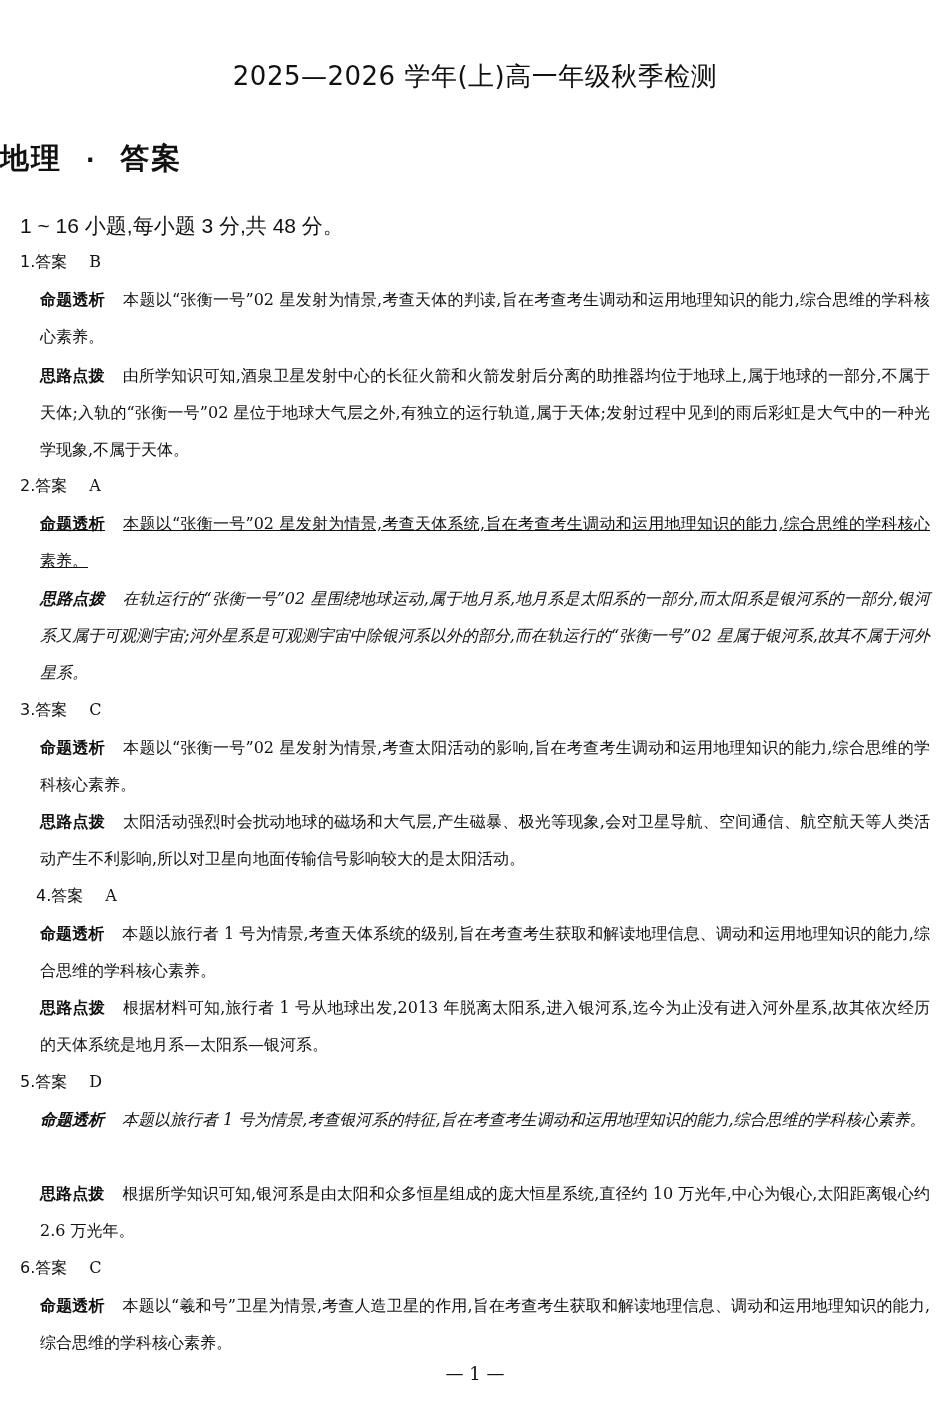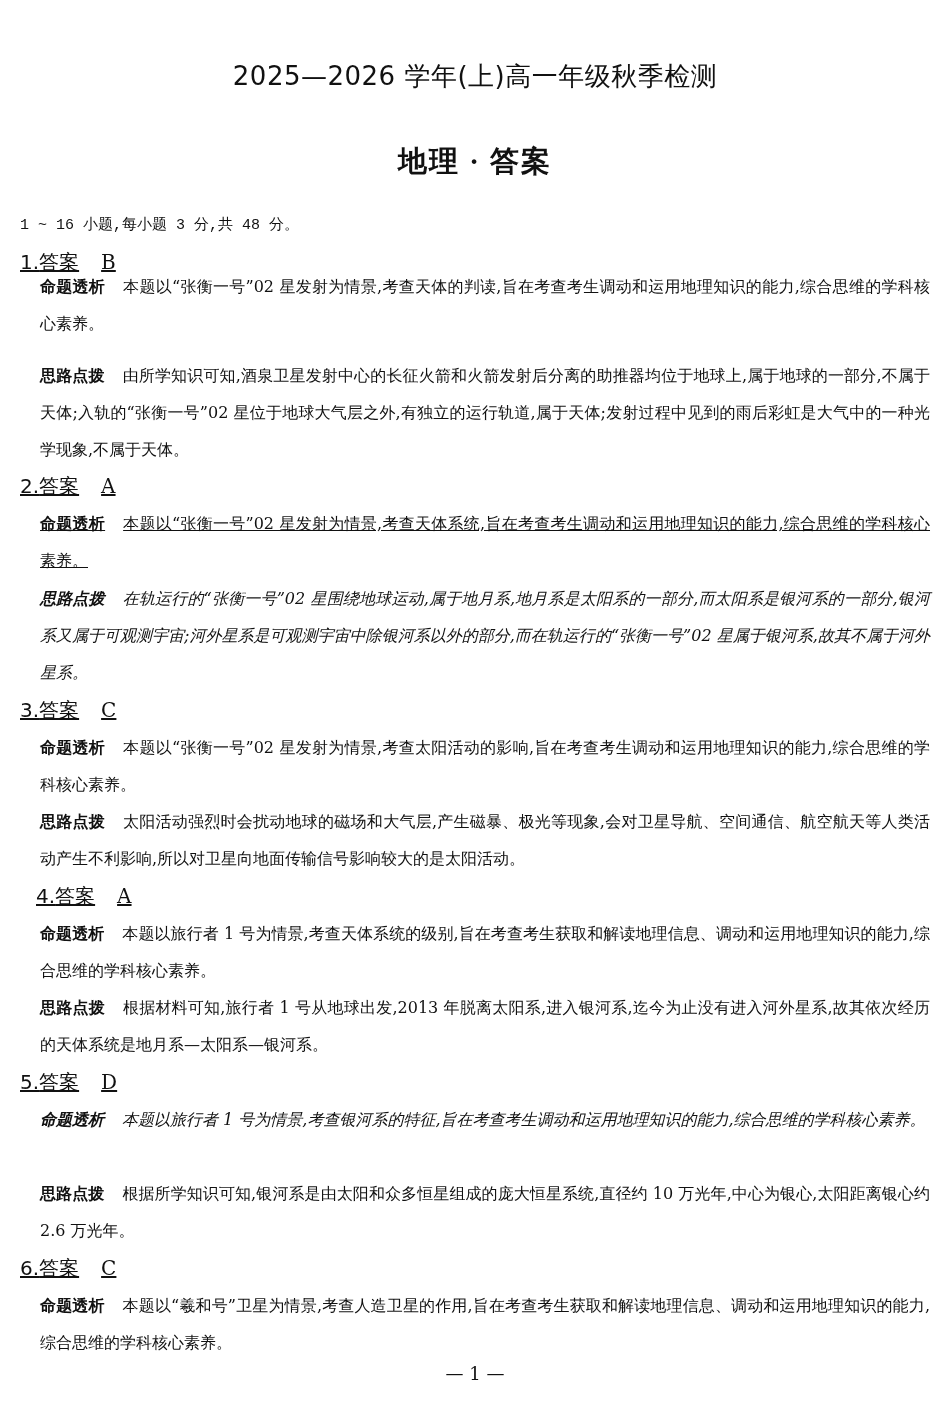--- a/index.html
+++ b/index.html
@@ -9,33 +9,32 @@
     font-family: "DejaVu Serif", "Liberation Serif", serif;
   }
   .page { position: absolute; left: 0; top: 0; width: 950px; height: 1407px; }
   .title {
     position: absolute; left: 0; width: 950px; text-align: center;
     top: 58px; font-size: 26px; line-height: 36px;
     font-family: "DejaVu Sans", "Liberation Sans", sans-serif;
     letter-spacing: 0.5px;
   }
   .subtitle {
-    position: absolute; left: 0; width: 950px; text-align: center;
+    position: absolute; left: 0; width: 950px; 
     top: 142px; font-size: 29px; line-height: 38px; font-weight: bold;
-    font-family: Liberation Serif, serif;
+    font-family: Liberation Mono, monospace;
     letter-spacing: 2px;
   }
   .intro {
-    position: absolute; left: 20px; top: 214px; font-size: 15px; line-height: 24px;
-    font-family: Liberation Mono, monospace;
+    position: absolute; left: 20px; top: 214px; font-size: 21px; line-height: 24px;
+    font-family: Liberation Sans, sans-serif;
   }
   .qhead {
-    position: absolute; left: 20px; font-size: 20px; line-height: 24px;
+    position: absolute; left: 20px; font-size: 16px; line-height: 24px;
     font-family: "DejaVu Sans", "Liberation Sans", sans-serif;
-    text-decoration: underline;
   }
   .qhead .ans { margin-left: 22px; font-family: "DejaVu Serif", "Liberation Serif", serif; font-weight: normal; }
   .para {
     position: absolute; left: 40px; width: 890px;
     font-size: 16px; line-height: 37px; text-align: justify;
   }
   .para .label {
     font-weight: bold; margin-right: 18px;
     font-family: "DejaVu Sans", "Liberation Sans", sans-serif;
   }
@@ -49,21 +48,21 @@
 
 <div class="page">
 
   <div class="title">2025—2026 学年(上)高一年级秋季检测</div>
   <div class="subtitle">地理 · 答案</div>
   <div class="intro">1 ~ 16 小题,每小题 3 分,共 48 分。</div>
 
   <div class="qhead" style="top:250px;">
     <span>1.</span><span>答案</span><span class="ans">B</span>
   </div>
-  <div class="para" style="top:268px;">
+  <div class="para" style="top:281px;">
     <span class="label">命题透析</span><span>本题以“张衡一号”02 星发射为情景,考查天体的判读,旨在考查考生调动和运用地理知识的能力,综合思维的学科核心素养。</span>
   </div>
   <div class="para" style="top:357px;">
     <span class="label">思路点拨</span><span>由所学知识可知,酒泉卫星发射中心的长征火箭和火箭发射后分离的助推器均位于地球上,属于地球的一部分,不属于天体;入轨的“张衡一号”02 星位于地球大气层之外,有独立的运行轨道,属于天体;发射过程中见到的雨后彩虹是大气中的一种光学现象,不属于天体。</span>
   </div>
 
   <div class="qhead" style="top:474px;">
     <span>2.</span><span>答案</span><span class="ans">A</span>
   </div>
   <div class="para" style="top:505px;text-decoration:underline;">

